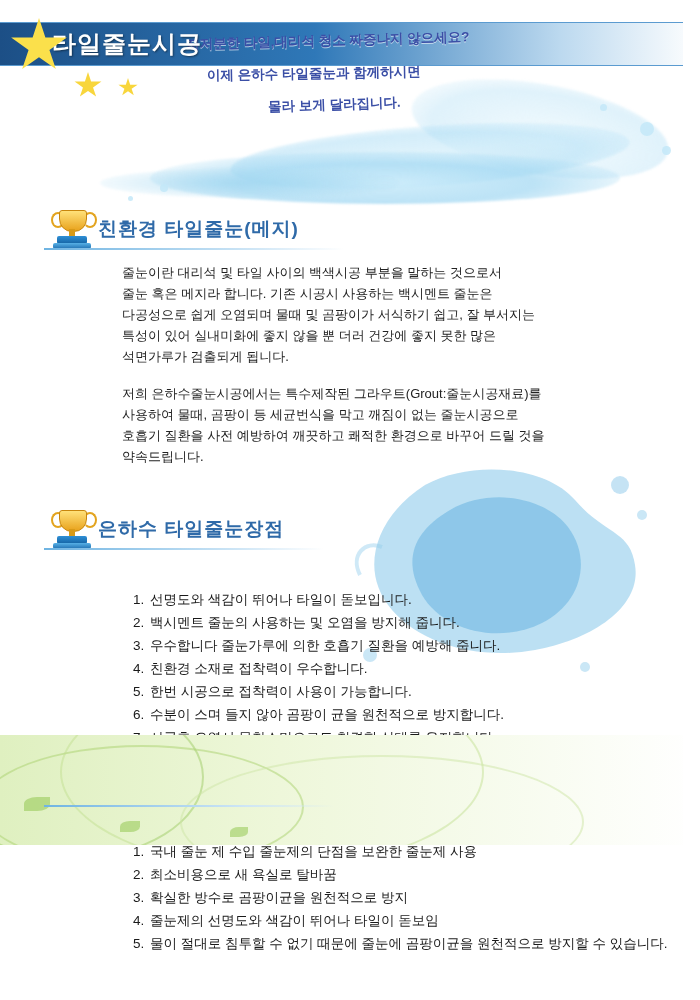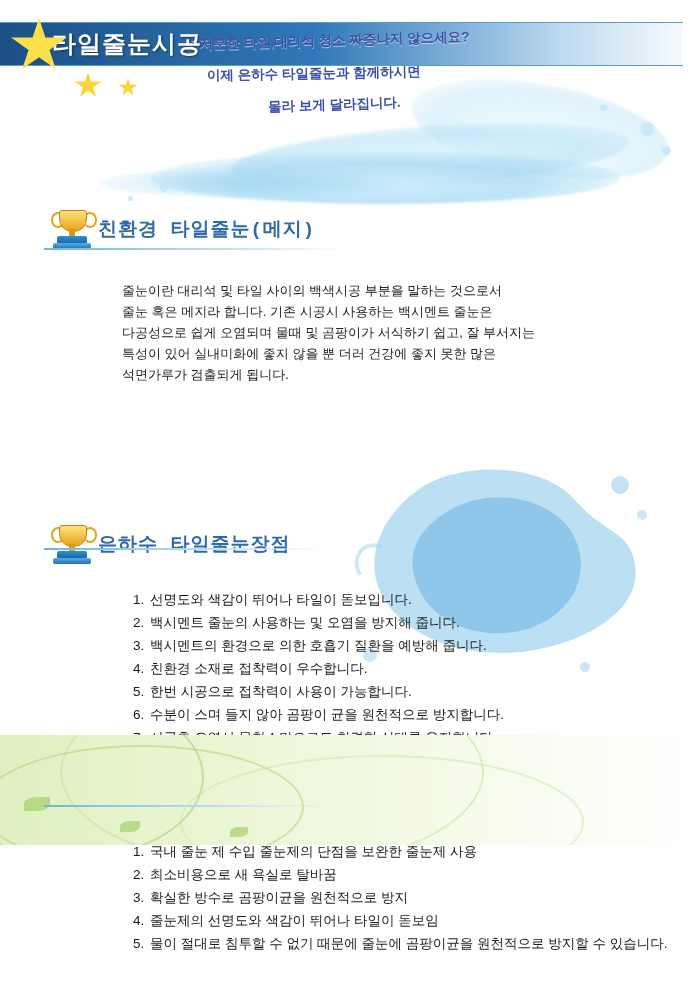--- a/index.html
+++ b/index.html
@@ -169,21 +169,20 @@
   }
   .section-title {
     position: absolute;
     left: 48px;
     top: 8px;
     font-size: 19px;
     font-weight: bold;
     color: #2f6aa8;
     white-space: nowrap;
     letter-spacing: 1px;
-    font-family: Liberation Mono, monospace;
   }
   .section-underline {
     position: absolute;
     left: 44px;
     top: 38px;
     height: 2px;
     background: linear-gradient(to right, #6fb4e2 0%, #cfe6f6 70%, rgba(255,255,255,0) 100%);
   }
 
   
@@ -284,43 +283,47 @@
       <span class="handle-r"></span>
       <span class="cup"></span>
       <span class="stem"></span>
       <span class="base"></span>
       <span class="base2"></span>
     </div>
     <div class="section-title">친환경 타일줄눈(메지)</div>
   </div>
   <div class="section-underline" style="top:248px; left:44px; width:300px;"></div>
 
-  <div class="para" style="left:122px; top:280px; width:500px;">줄눈이란 대리석 및 타일 사이의 백색시공 부분을 말하는 것으로서
+  <div class="para" style="left:122px; top:262px; width:500px;">줄눈이란 대리석 및 타일 사이의 백색시공 부분을 말하는 것으로서
 줄눈 혹은 메지라 합니다. 기존 시공시 사용하는 백시멘트 줄눈은
 다공성으로 쉽게 오염되며 물때 및 곰팡이가 서식하기 쉽고, 잘 부서지는
 특성이 있어 실내미화에 좋지 않을 뿐 더러 건강에 좋지 못한 많은
 석면가루가 검출되게 됩니다.</div>
-
-  <div class="section-head" style="left:50px; top:523px; width:420px;">
+  <div class="para" style="left:122px; top:383px; width:500px;">저희 은하수줄눈시공에서는 특수제작된 그라우트(Grout:줄눈시공재료)를
+사용하여 물때, 곰팡이 등 세균번식을 막고 깨짐이 없는 줄눈시공으로
+호흡기 질환을 사전 예방하여 깨끗하고 쾌적한 환경으로 바꾸어 드릴 것을
+약속드립니다.</div>
+
+  <div class="section-head" style="left:50px; top:508px; width:420px;">
     <div class="trophy">
       <span class="handle-l"></span>
       <span class="handle-r"></span>
       <span class="cup"></span>
       <span class="stem"></span>
       <span class="base"></span>
       <span class="base2"></span>
     </div>
     <div class="section-title">은하수 타일줄눈장점</div>
   </div>
   <div class="section-underline" style="top:548px; left:44px; width:280px;"></div>
 
   <ol class="num-list" id="list-advantages" style="left:122px; top:588px; width:520px;">
       <li>선명도와 색감이 뛰어나 타일이 돋보입니다.</li>
       <li>백시멘트 줄눈의 사용하는 및 오염을 방지해 줍니다.</li>
-      <li>백시멘트의 환경으로 의한 호흡기 질환을 예방해 줍니다.</li>
+      <li>우수합니다 줄눈가루에 의한 호흡기 질환을 예방해 줍니다.</li>
       <li>친환경 소재로 접착력이 우수합니다.</li>
       <li>한번 시공으로 접착력이 사용이 가능합니다.</li>
       <li>수분이 스며 들지 않아 곰팡이 균을 원천적으로 방지합니다.</li>
       <li>시공후 오염시 물청소만으로도 청결한 상태를 유지합니다.</li>
       <li>시공 시 먼지나 화공약품 냄새가 전혀 나지 않아 친환경적입니다.</li>
     </ol>
 
   <div class="green-band">
     <div class="swirl s1"></div>
     <div class="swirl s2"></div>

